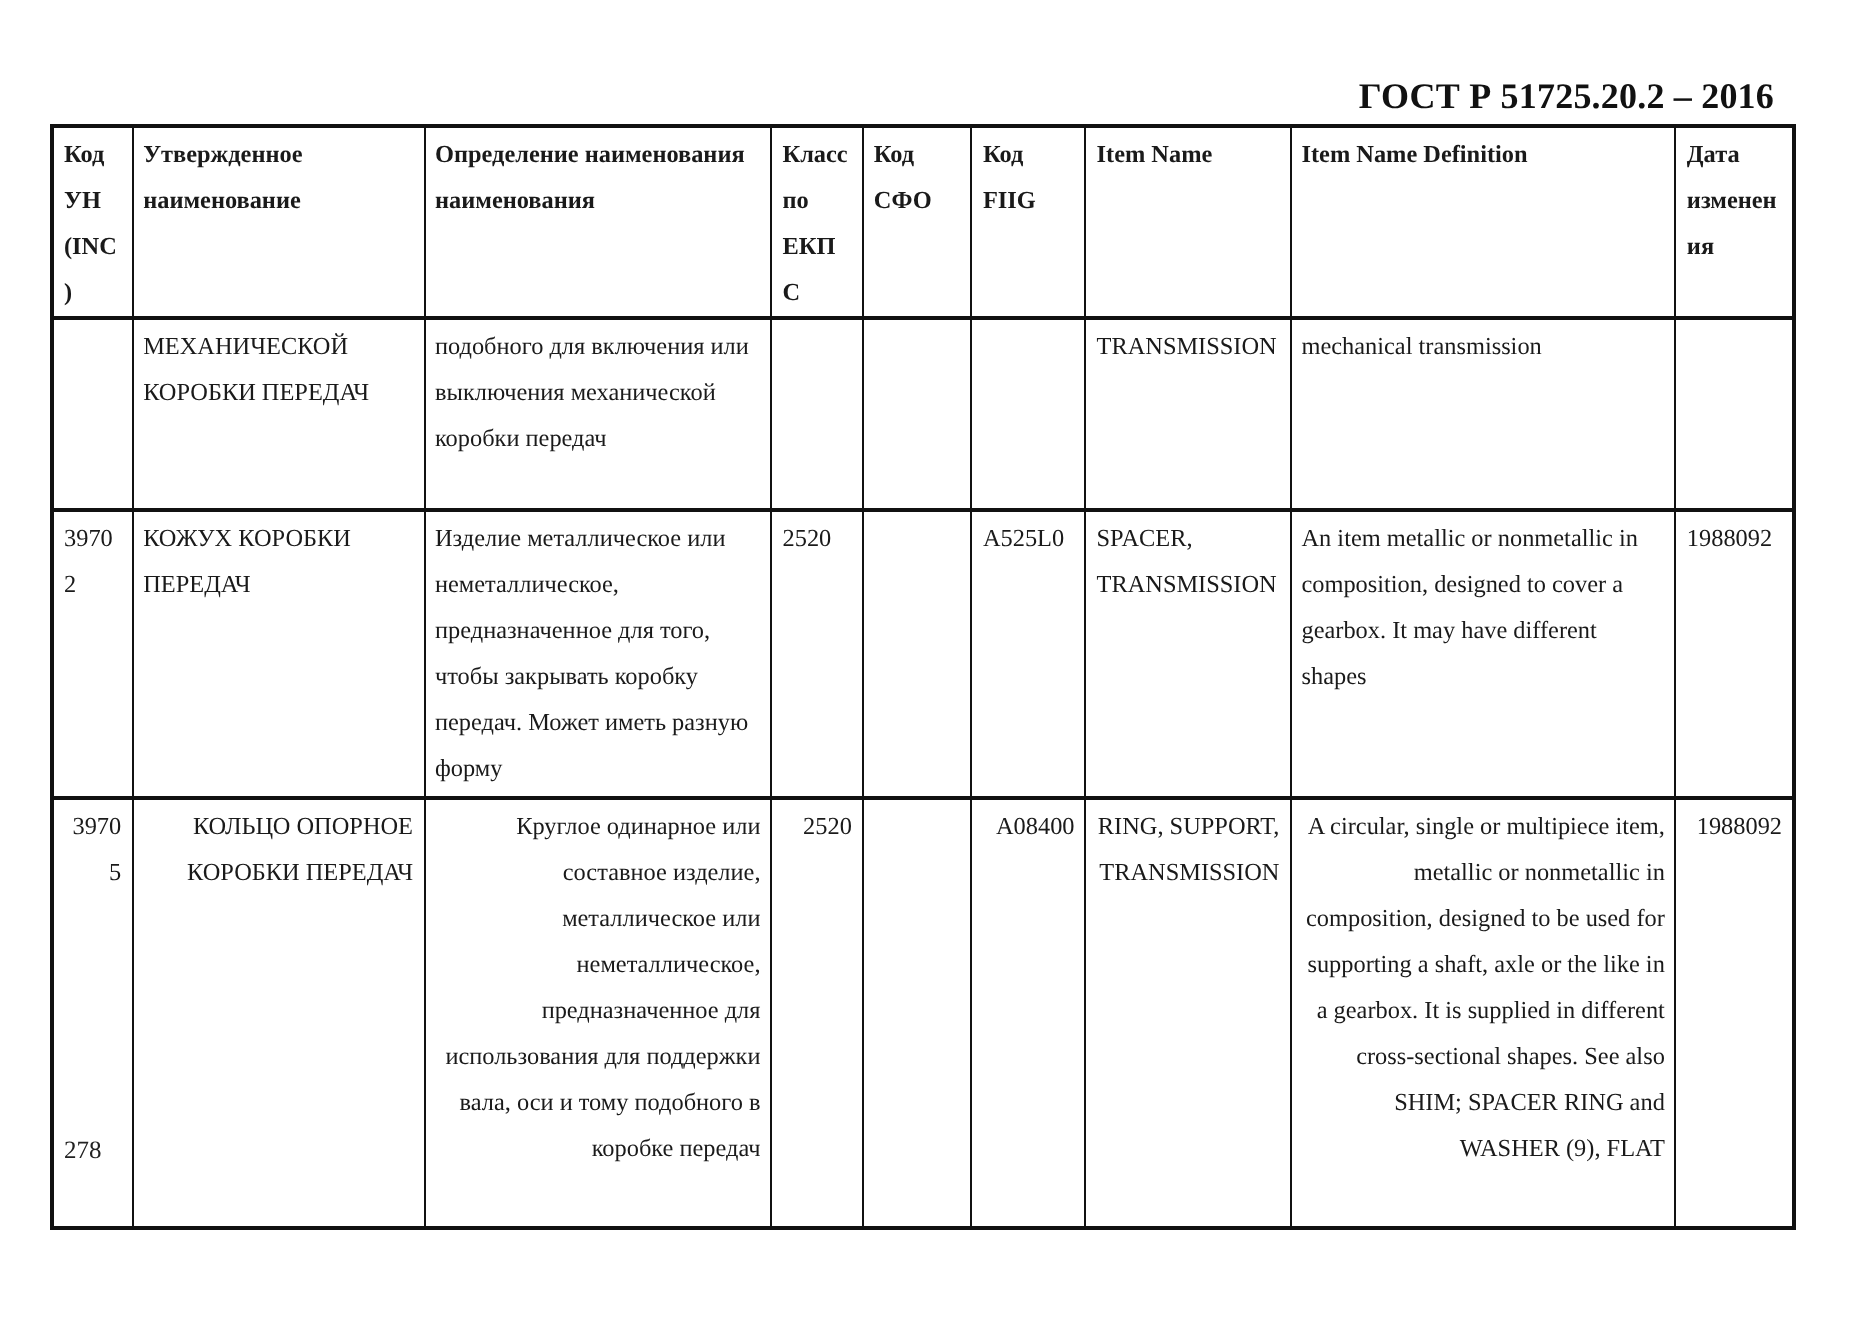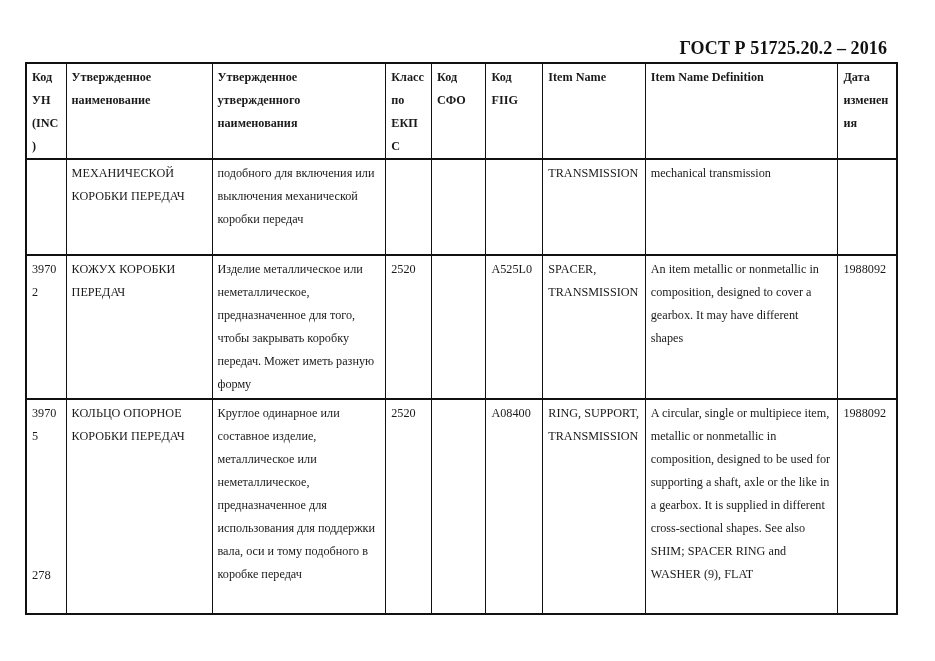--- a/index.html
+++ b/index.html
@@ -16,21 +16,21 @@
   .col-name { width: 131px; }
   .col-def { width: 156px; }
   .col-class { width: 41px; }
   .col-sfo { width: 49px; }
   .col-fiig { width: 51px; }
   .col-iname { width: 92px; }
   .col-idef { width: 173px; }
   .col-date { width: 53px; }
   tr.r0 td { height: 92px; }
   tr.r1 td { height: 140px; }
-  tr.r2 td { height: 211px; }
+  tr.r2 td { height: 211px; text-align: right; }
   .page-num { position: absolute; left: 32px; top: 568px; font-size: 12.5px; color: #222; }
 </style>
 </head>
 <body>
 
 <div class="doc-header">ГОСТ Р 51725.20.2 – 2016</div>
 
 <table class="gost">
   <colgroup>
     <col class="col-inc">
@@ -40,21 +40,21 @@
       <col class="col-sfo">
       <col class="col-fiig">
       <col class="col-iname">
       <col class="col-idef">
       <col class="col-date">
   </colgroup>
   <tbody>
       <tr class="head-row">
     <th>Код УН (INC)</th>
     <th>Утвержденное наименование</th>
-    <th>Утвержденное утвержденного наименования</th>
+    <th>Определение наименования наименования</th>
     <th>Класс по ЕКПС</th>
     <th>Код СФО</th>
     <th>Код FIIG</th>
     <th>Item Name</th>
     <th>Item Name Definition</th>
     <th>Дата изменения</th>
   </tr>
   <tr class="r0 sep">
     <td></td>
     <td>МЕХАНИЧЕСКОЙ КОРОБКИ ПЕРЕДАЧ</td>

